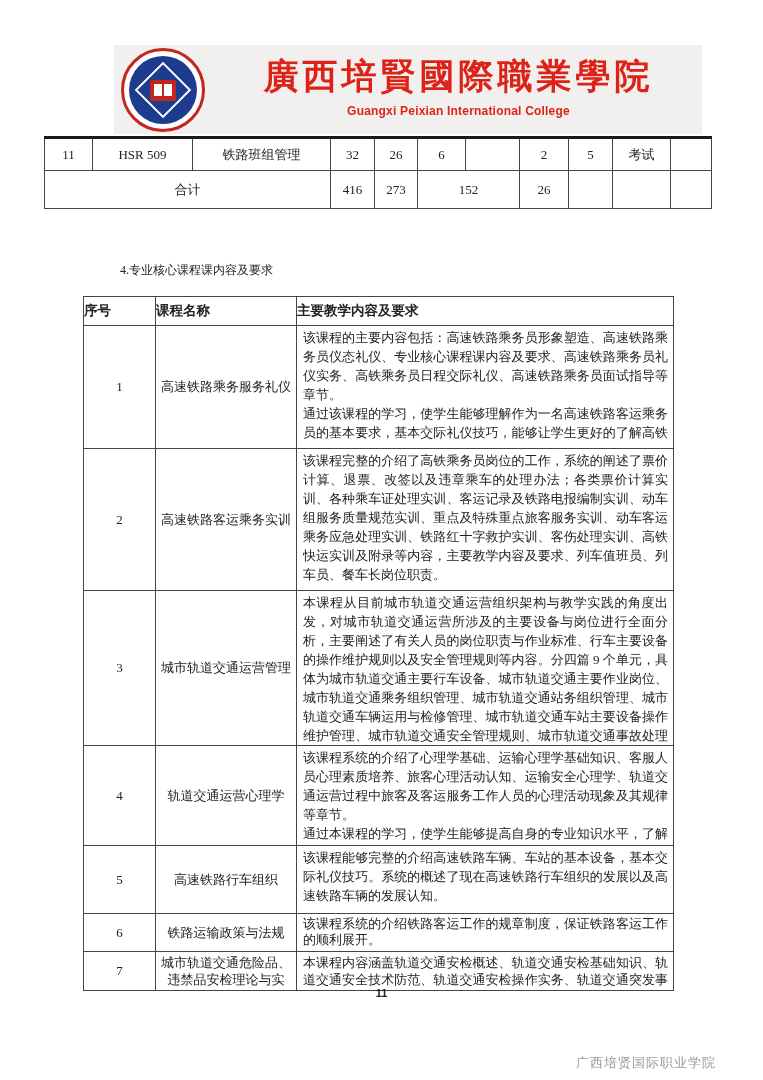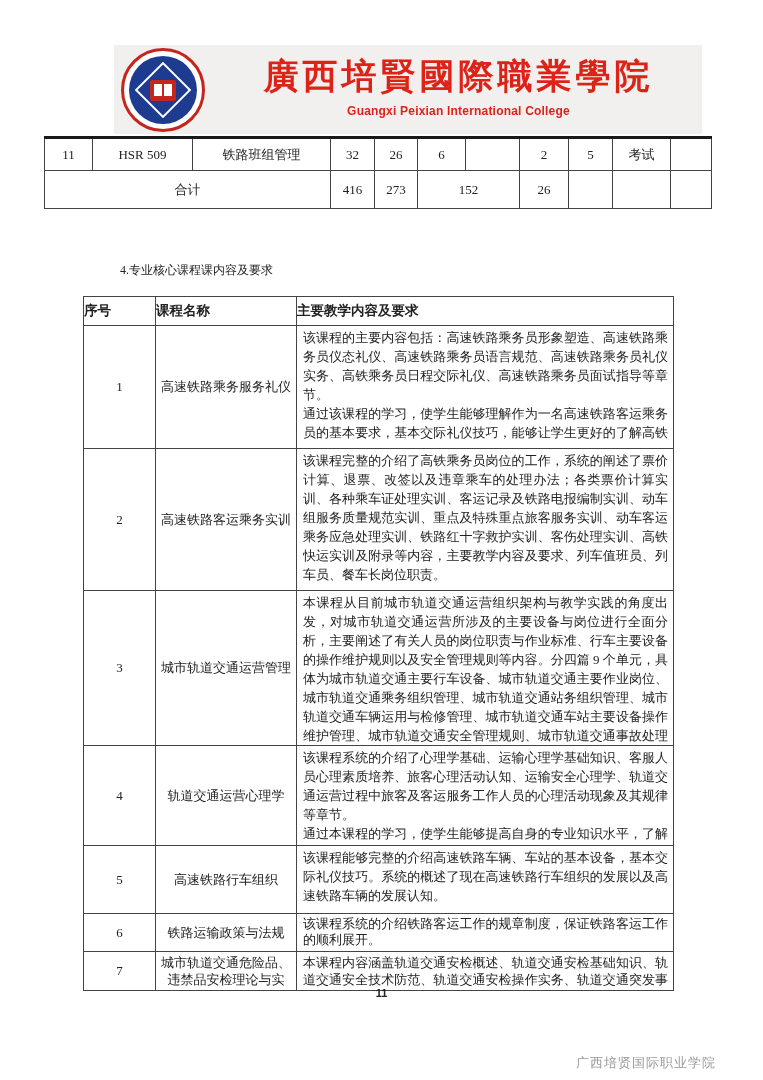--- a/index.html
+++ b/index.html
@@ -127,21 +127,21 @@
         <tr style="height:29px">
       <th>序号</th>
       <th>课程名称</th>
       <th>主要教学内容及要求</th>
     </tr>
     <tr style="height:123px">
       <td class="td-no">1</td>
       <td class="td-name">高速铁路乘务服务礼仪</td>
       <td class="td-content">
             <div class="clip" style="height:117px">
-        <p>该课程的主要内容包括：高速铁路乘务员形象塑造、高速铁路乘务员仪态礼仪、高速铁路乘务员语言规范、高速铁路乘务员礼仪实务、高铁乘务员日程交际礼仪、高速铁路乘务员面试指导等章节。</p>
+        <p>该课程的主要内容包括：高速铁路乘务员形象塑造、高速铁路乘务员仪态礼仪、专业核心课程课内容及要求、高速铁路乘务员礼仪实务、高铁乘务员日程交际礼仪、高速铁路乘务员面试指导等章节。</p>
         <p>通过该课程的学习，使学生能够理解作为一名高速铁路客运乘务员的基本要求，基本交际礼仪技巧，能够让学生更好的了解高铁乘务员的面试标准要求，为今后的职业生涯奠定基础。</p>
       </div>
           </td>
     </tr>
     <tr style="height:142px">
       <td class="td-no">2</td>
       <td class="td-name">高速铁路客运乘务实训</td>
       <td class="td-content">
             <div class="clip" style="height:136px">
         <p>该课程完整的介绍了高铁乘务员岗位的工作，系统的阐述了票价计算、退票、改签以及违章乘车的处理办法；各类票价计算实训、各种乘车证处理实训、客运记录及铁路电报编制实训、动车组服务质量规范实训、重点及特殊重点旅客服务实训、动车客运乘务应急处理实训、铁路红十字救护实训、客伤处理实训、高铁快运实训及附录等内容，主要教学内容及要求、列车值班员、列车员、餐车长岗位职责。</p>

